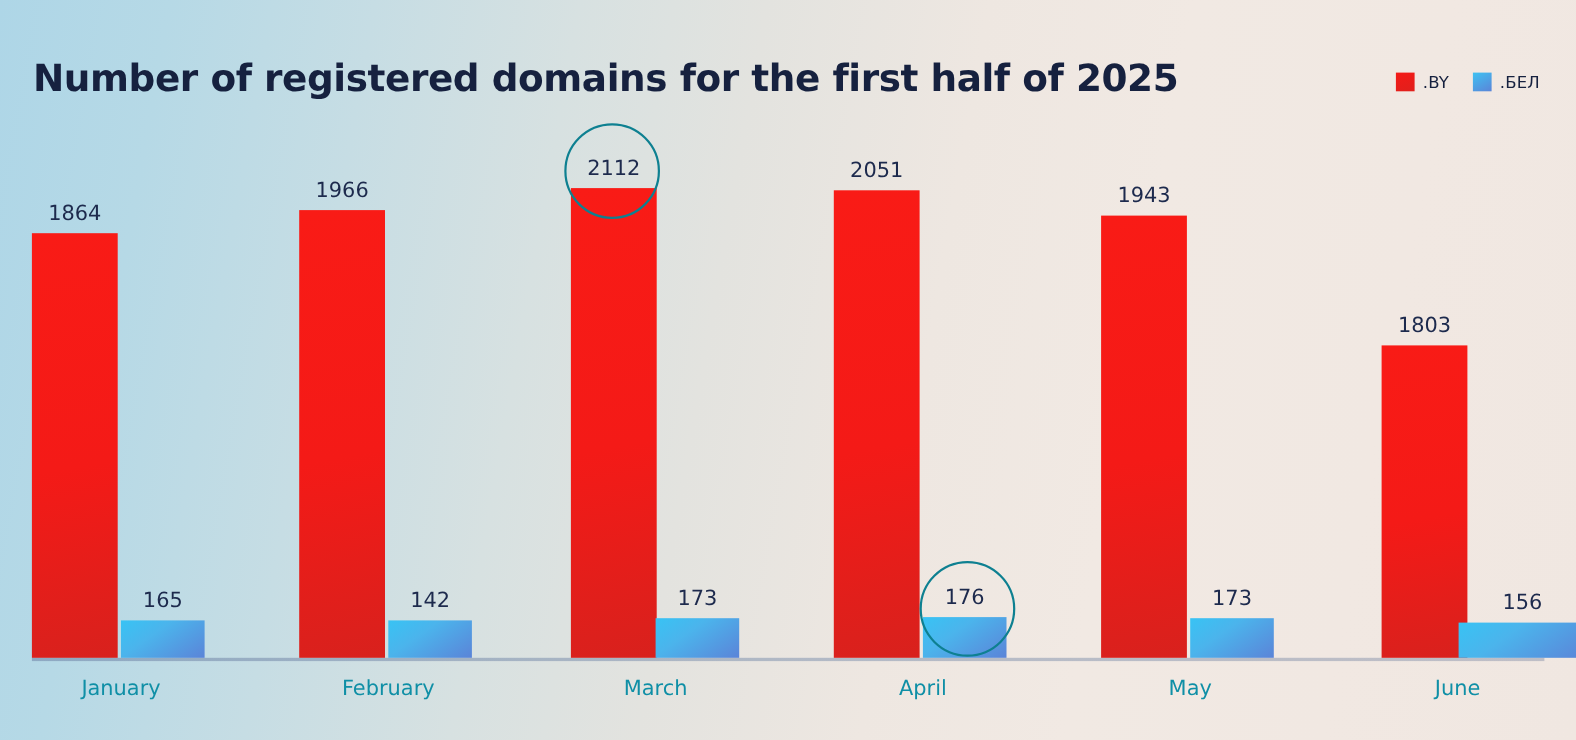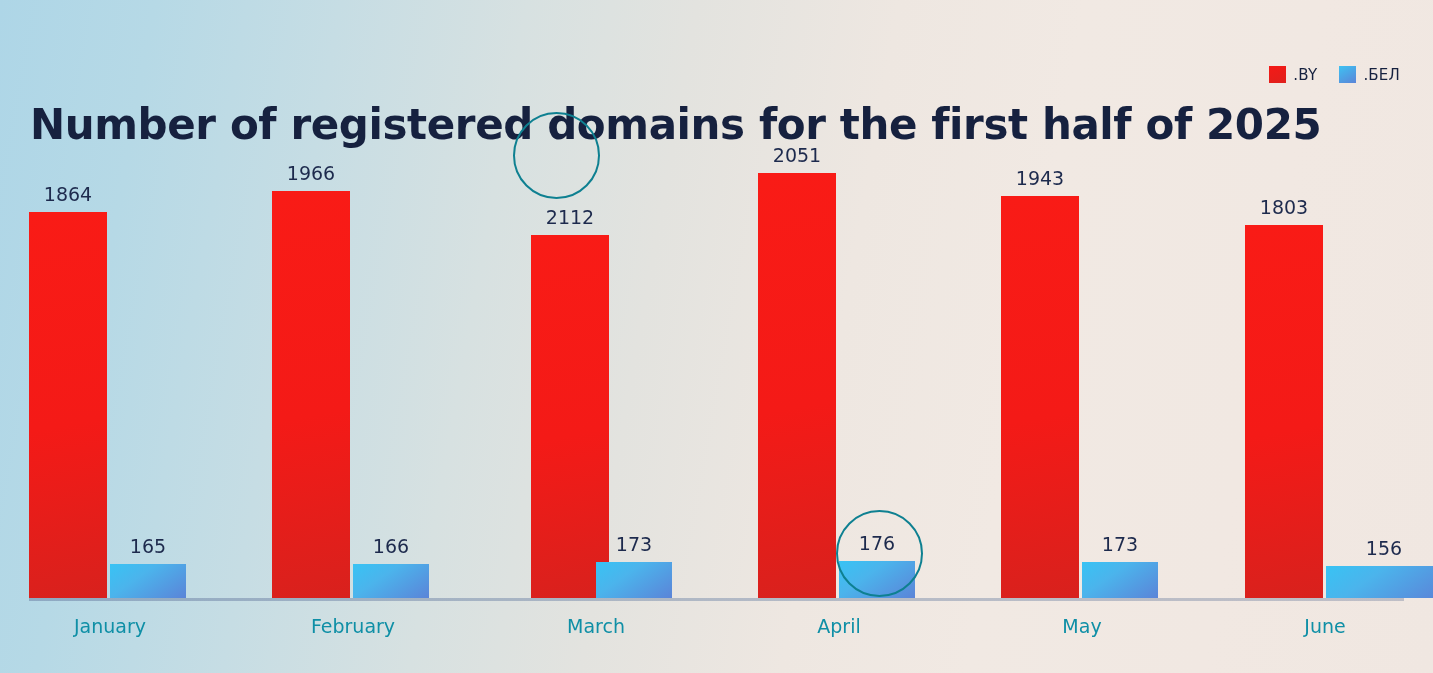--- a/index.html
+++ b/index.html
@@ -23,26 +23,25 @@
                 #f1e9e3 70%,
                 #f1e8e2 85%,
                 #f0e7e1 100%);
   }
 
   
   .chart-title {
     position: absolute;
     left: 30px;
     top: 52px;
-    font-size: 42px;
+    font-size: 34px;
     font-weight: 700;
     letter-spacing: -0.4px;
     color: #16213f;
     white-space: nowrap;
-    margin-top: 48px;
   }
 
   
   .legend {
     position: absolute;
     right: 33px;
     top: 66px;
     display: flex;
     align-items: center;
     gap: 22px;
@@ -167,26 +166,26 @@
       <div class="bar blue" style="left:81px; height:34px;margin-top:20px;">
         <span class="bar-value">165</span>
       </div>
     </div>
 
     <div class="group" style="left:272px;">
       <div class="bar red" style="left:0px; height:407px;">
         <span class="bar-value">1966</span>
       </div>
       <div class="bar blue" style="left:81px; height:34px;">
-        <span class="bar-value">166</span>
+        <span class="bar-value">142</span>
       </div>
     </div>
 
     <div class="group" style="left:515px;">
-      <div class="bar red" style="left:16px; height:363px;">
+      <div class="bar red" style="left:4px; height:427px;">
         <span class="bar-value">2112</span>
       </div>
       <div class="bar blue" style="left:81px; height:36px;">
         <span class="bar-value">173</span>
       </div>
     </div>
 
     <div class="highlight-circle" style="left:513px; top:112px; width:87px; height:87px;"></div>
 
     <div class="group" style="left:758px;">
@@ -203,21 +202,21 @@
     <div class="group" style="left:1001px;">
       <div class="bar red" style="left:0px; height:402px;">
         <span class="bar-value">1943</span>
       </div>
       <div class="bar blue" style="left:81px; height:36px;">
         <span class="bar-value">173</span>
       </div>
     </div>
 
     <div class="group" style="left:1245px;">
-      <div class="bar red" style="left:0px; height:373px;">
+      <div class="bar red" style="left:11px; height:284px;">
         <span class="bar-value">1803</span>
       </div>
       <div class="bar blue" style="left:81px; height:32px;padding-left:40px;">
         <span class="bar-value">156</span>
       </div>
     </div>
 
     <div class="xlabel" style="left:110px;">January</div>
     <div class="xlabel" style="left:353px;">February</div>
     <div class="xlabel" style="left:596px;">March</div>

